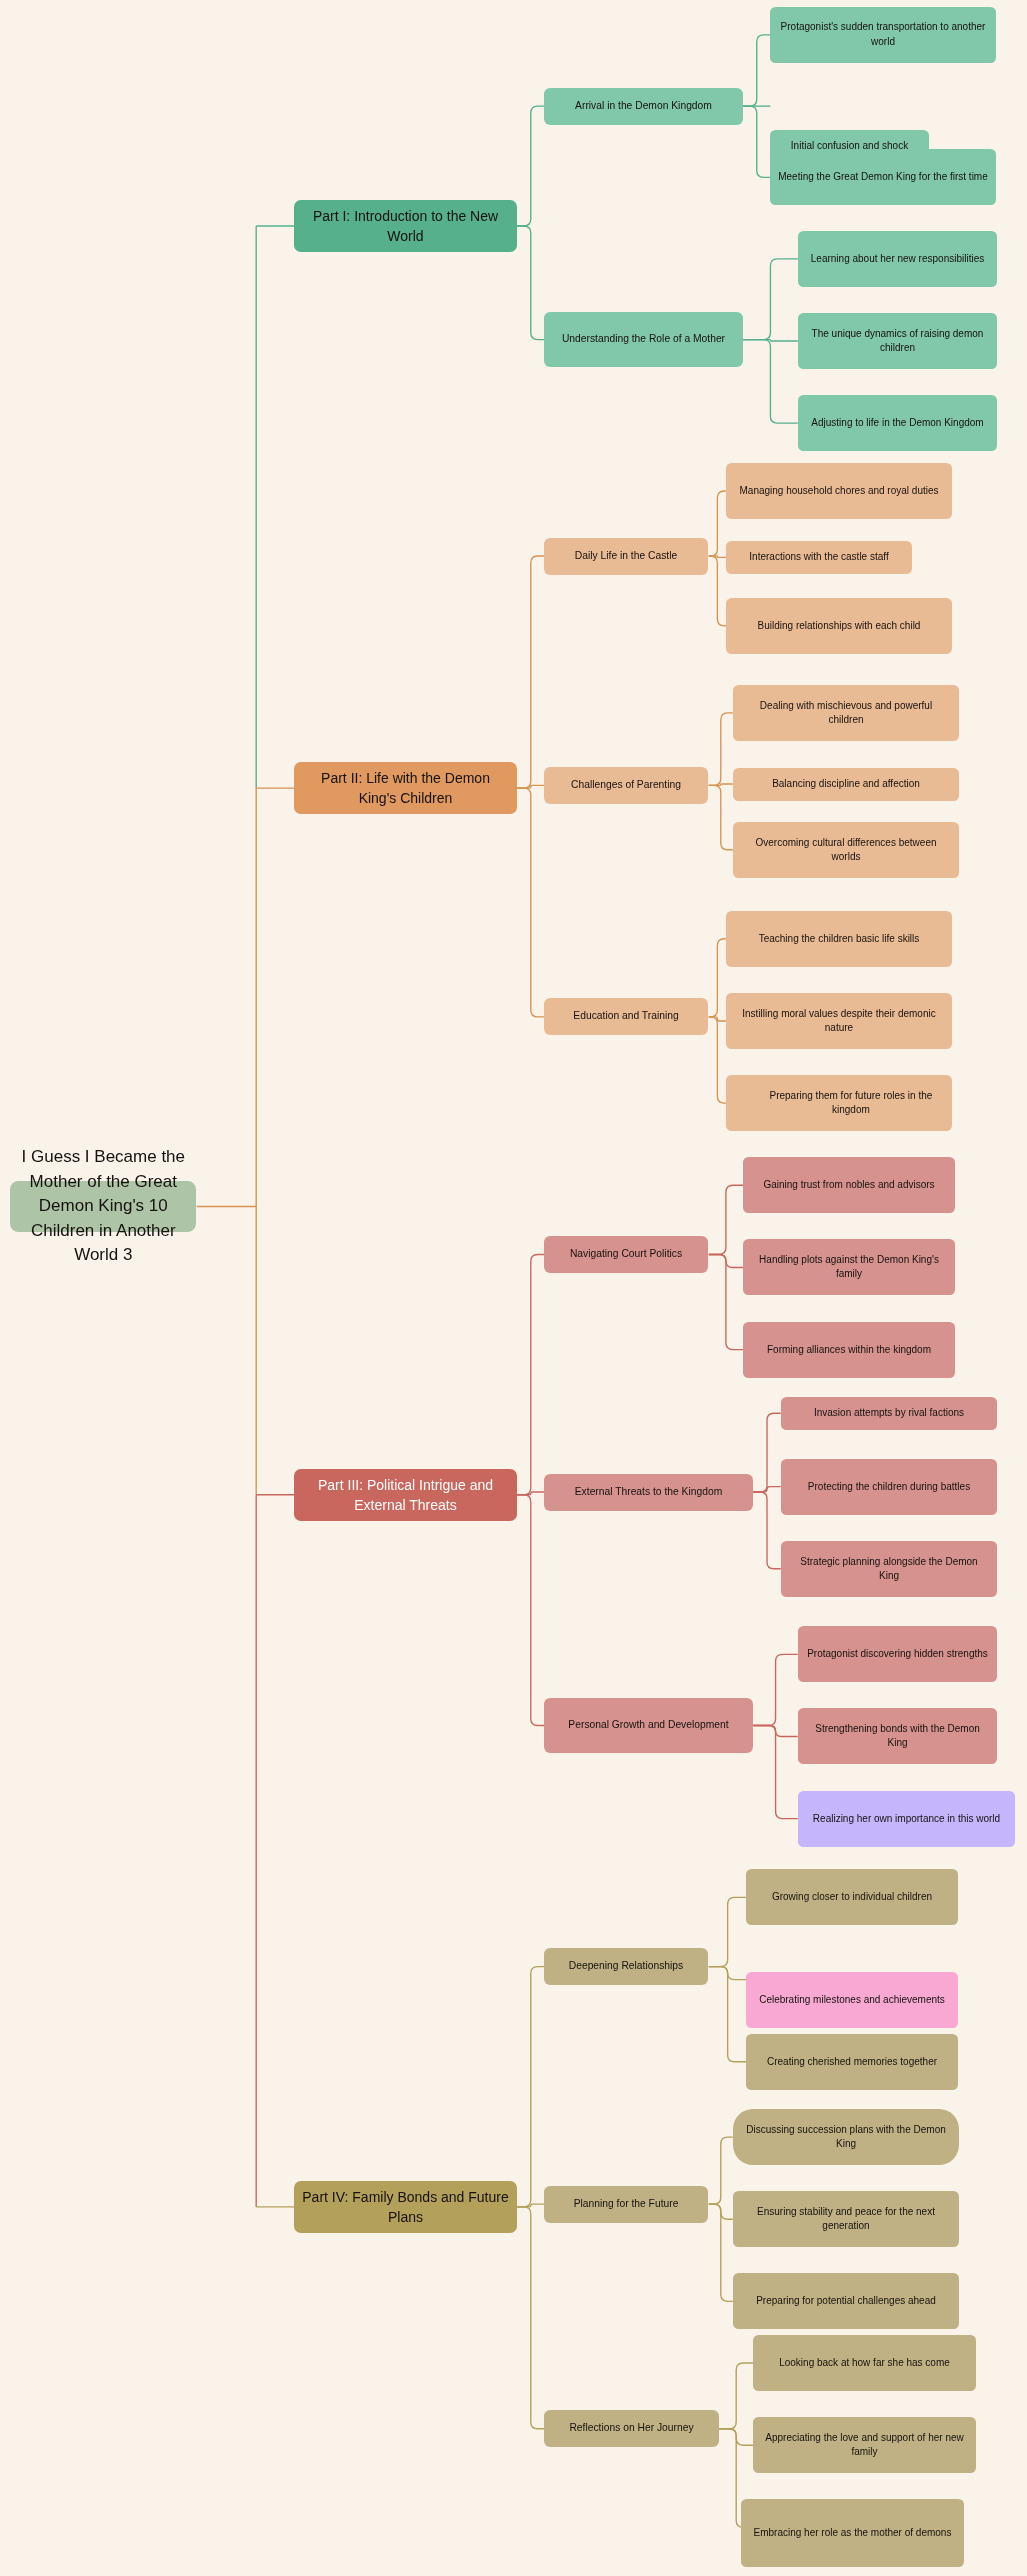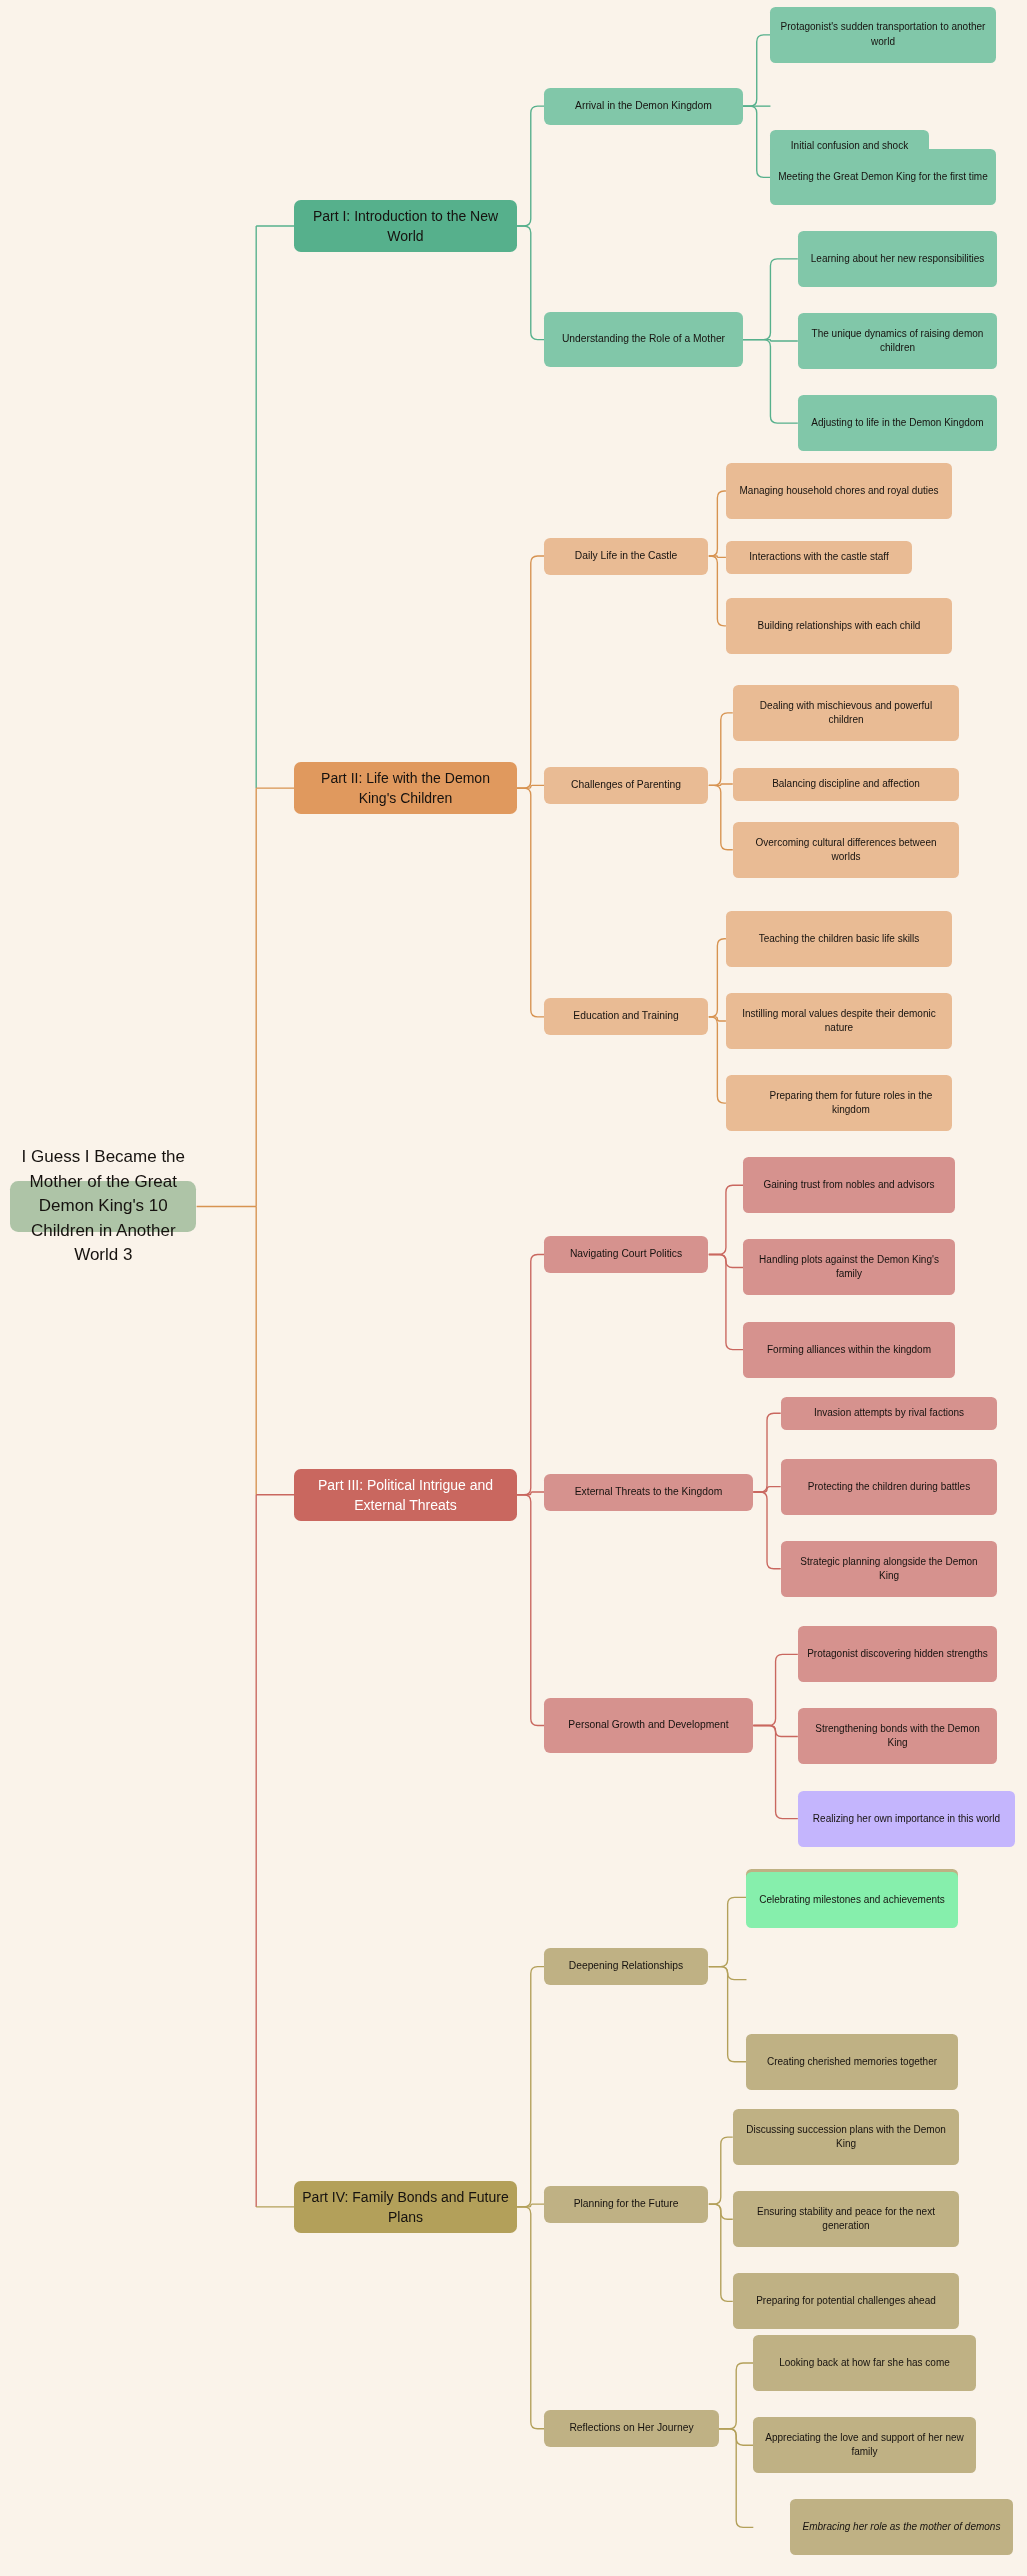--- a/index.html
+++ b/index.html
@@ -123,25 +123,25 @@
       <div class="node lvl3" style="left: 781px; top: 1397px; width: 216px; height: 33px; background: rgb(214, 146, 142);">Invasion attempts by rival factions</div>
       <div class="node lvl3" style="left: 781px; top: 1459px; width: 216px; height: 56px; background: rgb(214, 146, 142);">Protecting the children during battles</div>
       <div class="node lvl3" style="left: 781px; top: 1541px; width: 216px; height: 56px; background: rgb(214, 146, 142);">Strategic planning alongside the Demon King</div>
       <div class="node lvl2" style="left: 544px; top: 1698px; width: 209px; height: 55px; background: rgb(214, 146, 142);">Personal Growth and Development</div>
       <div class="node lvl3" style="left: 798px; top: 1626px; width: 199px; height: 56px; background: rgb(214, 146, 142);">Protagonist discovering hidden strengths</div>
       <div class="node lvl3" style="left: 798px; top: 1708px; width: 199px; height: 56px; background: rgb(214, 146, 142);">Strengthening bonds with the Demon King</div>
       <div class="node lvl3" style="left: 798px; top: 1791px; width: 217px; height: 56px; background: #c4b5fd;">Realizing her own importance in this world</div>
       <div class="node lvl1" style="left: 294px; top: 2181px; width: 223px; height: 52px; background: rgb(179, 160, 90);">Part IV: Family Bonds and Future Plans</div>
       <div class="node lvl2" style="left: 544px; top: 1948px; width: 164px; height: 37px; background: rgb(191, 177, 132);">Deepening Relationships</div>
       <div class="node lvl3" style="left: 746px; top: 1869px; width: 212px; height: 56px; background: rgb(191, 177, 132);">Growing closer to individual children</div>
-      <div class="node lvl3" style="left: 746px; top: 1872px; width: 212px; height: 56px; background: #86efac; text-align: center;">Celebrating milestones and achievements</div>
+      <div class="node lvl3" style="left: 746px; top: 1972px; width: 212px; height: 56px; background: #f9a8d4; text-align: center;">Celebrating milestones and achievements</div>
       <div class="node lvl3" style="left: 746px; top: 2034px; width: 212px; height: 56px; background: rgb(191, 177, 132);">Creating cherished memories together</div>
       <div class="node lvl2" style="left: 544px; top: 2186px; width: 164px; height: 37px; background: rgb(191, 177, 132);">Planning for the Future</div>
-      <div class="node lvl3" style="left: 733px; top: 2109px; width: 226px; height: 56px; background: rgb(191, 177, 132);">Discussing succession plans with the Demon King</div>
+      <div class="node lvl3" style="left: 733px; top: 2109px; width: 226px; height: 56px; background: rgb(191, 177, 132); border-radius: 20px;">Discussing succession plans with the Demon King</div>
       <div class="node lvl3" style="left: 733px; top: 2191px; width: 226px; height: 56px; background: rgb(191, 177, 132);">Ensuring stability and peace for the next generation</div>
       <div class="node lvl3" style="left: 733px; top: 2273px; width: 226px; height: 56px; background: rgb(191, 177, 132);">Preparing for potential challenges ahead</div>
       <div class="node lvl2" style="left: 544px; top: 2410px; width: 175px; height: 37px; background: rgb(191, 177, 132);">Reflections on Her Journey</div>
       <div class="node lvl3" style="left: 753px; top: 2335px; width: 223px; height: 56px; background: rgb(191, 177, 132);">Looking back at how far she has come</div>
       <div class="node lvl3" style="left: 753px; top: 2417px; width: 223px; height: 56px; background: rgb(191, 177, 132);">Appreciating the love and support of her new family</div>
-      <div class="node lvl3" style="left: 790px; top: 2499px; width: 223px; height: 56px; background: rgb(191, 177, 132); font-style: italic;">Embracing her role as the mother of demons</div>
+      <div class="node lvl3" style="left: 741px; top: 2499px; width: 223px; height: 68px; background: rgb(191, 177, 132);">Embracing her role as the mother of demons</div>
     </div>
 </div>
 
 
 </body></html>

